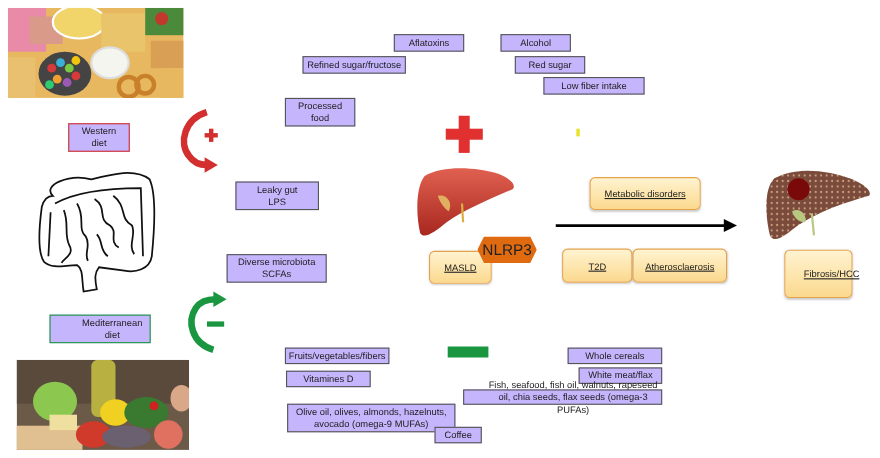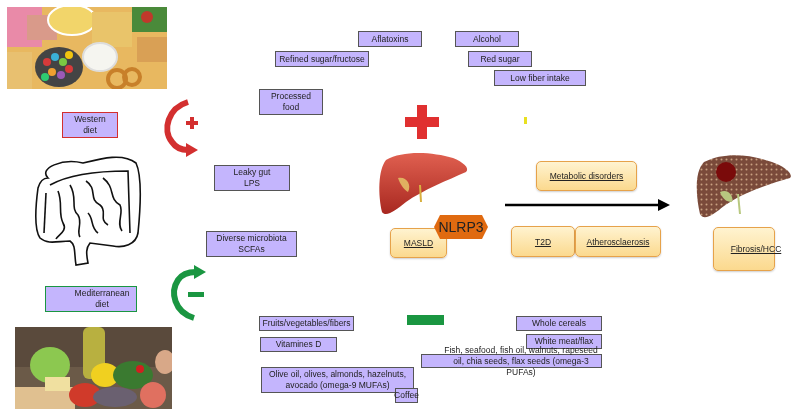--- a/index.html
+++ b/index.html
@@ -205,15 +205,15 @@
 </div>
 <div class="box" style="left:526px;top:334px;width:76px;height:15px;">
   <span>White meat/flax</span>
 </div>
 <div class="box" style="left:261px;top:355px;width:153px;height:26px;margin-top:12px;">
   <span>Olive oil, olives, almonds, hazelnuts, avocado (omega-9 MUFAs)</span>
 </div>
 <div class="box" style="left:421px;top:354px;width:181px;height:14px;padding-left:22px;">
   <span>Fish, seafood, fish oil, walnuts, rapeseed oil, chia seeds, flax seeds (omega-3 PUFAs)</span>
 </div>
-<div class="box" style="left:395px;top:388px;width:23px;height:15px;">
+<div class="box" style="left:395px;top:388px;width:43px;height:15px;">
   <span>Coffee</span>
 </div>
 
 </body></html>

